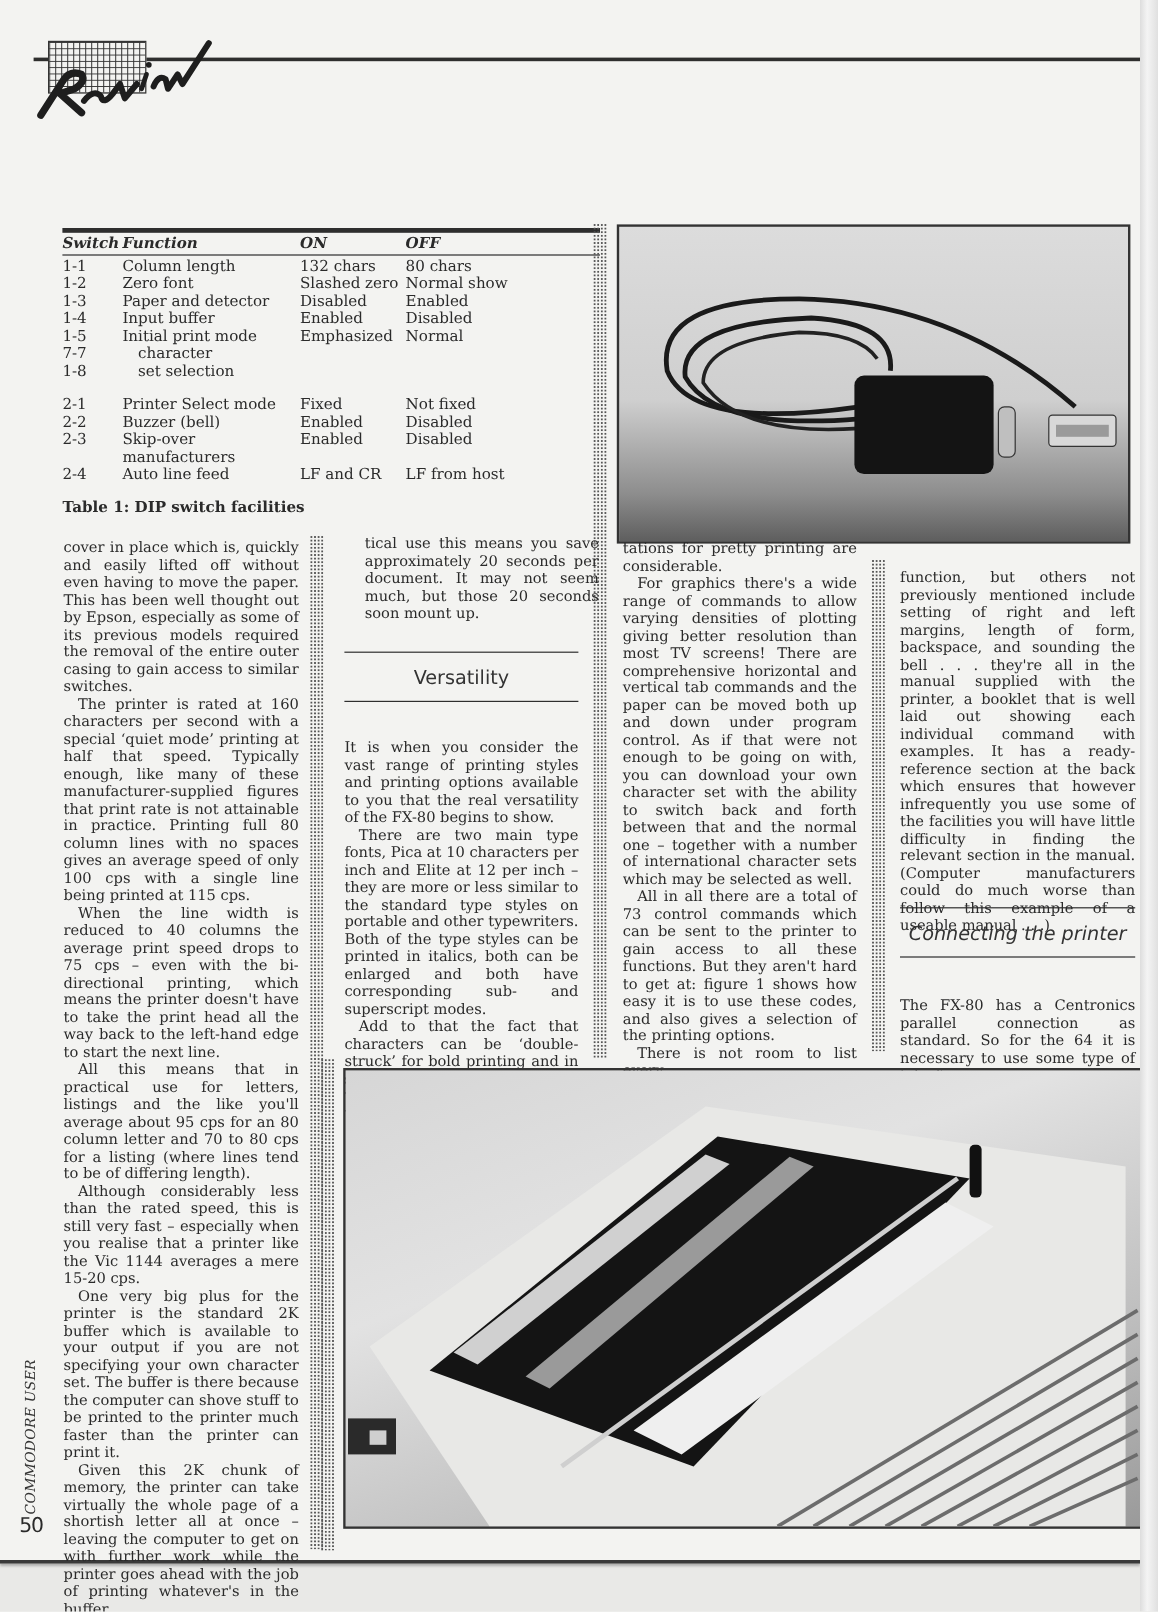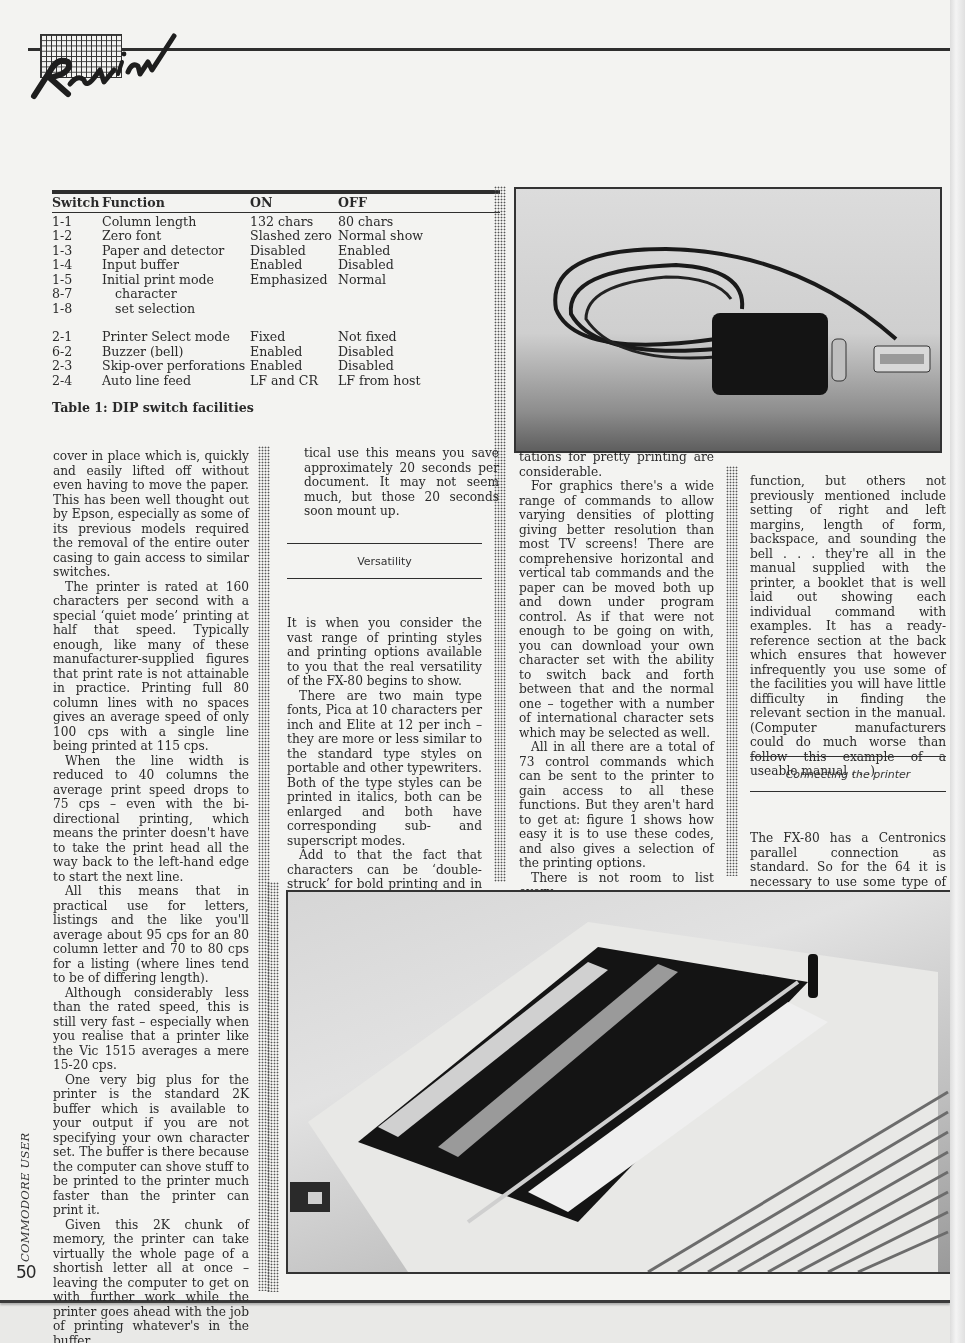--- a/index.html
+++ b/index.html
@@ -28,21 +28,21 @@
     background-image:
       linear-gradient(#333 1px, transparent 1px),
       linear-gradient(90deg, #333 1px, transparent 1px);
     background-size: 5px 5.25px;
     border: 1px solid #333;
   }
   .logo svg { position: absolute; left: 0; top: 0; }
   
   .dip-table { position: absolute; left: 52px; top: 190px; width: 448px; font-size: 12.6px; line-height: 14.5px; }
   .dip-table .top-rule { height: 4px; background: #2e2e2e; margin-bottom: 2px; }
-  .dip-table .hdr { display: flex; font-weight: bold; border-bottom: 1px solid #2e2e2e; padding-bottom: 1px; margin-bottom: 2px; }
+  .dip-table .hdr { display: flex; font-weight: bold; border-bottom: 1px solid #2e2e2e; padding-bottom: 1px; margin-bottom: 2px; font-style: italic; }
   .dip-table .row { display: flex; }
   .dip-table .c1 { width: 50px; }
   .dip-table .c2 { width: 148px; }
   .dip-table .c3 { width: 88px; }
   .dip-table .c4 { width: 120px; }
   .dip-table .indent { padding-left: 13px; }
   .dip-table .gap { height: 14px; }
   .dip-table .caption { font-weight: bold; margin-top: 13px; }
   
   .dots {
@@ -56,21 +56,21 @@
   .col p + p { text-indent: 12px; }
   .col p.first { text-indent: 0; }
   .c-left { left: 53px; top: 449px; width: 196px; }
   .c-mid { left: 304px; top: 446px; width: 195px; }
   .c-mid2 { left: 287px; top: 616px; width: 195px; }
   .c-3 { left: 519px; top: 450px; width: 195px; }
   .c-4a { left: 750px; top: 474px; width: 196px; }
   .c-4b { left: 750px; top: 831px; width: 196px; }
   .subhead {
     position: absolute; border-top: 1px solid #2e2e2e; border-bottom: 1px solid #2e2e2e;
-    font-family: "DejaVu Sans", sans-serif; font-size: 11px; text-align: center;
+    font-family: "DejaVu Sans", sans-serif; font-size: 16px; text-align: center;
     padding: 11px 0 10px 0; color: #333;
   }
   .sh-vers { left: 287px; top: 543px; width: 195px; }
   .sh-conn { left: 750px; top: 756px; width: 196px; font-style: italic; }
   
   .photo { position: absolute; border: 2px solid #333; overflow: hidden; }
   .photo-interface {
     left: 514px; top: 187px; width: 424px; height: 262px;
     background: linear-gradient(to bottom, #dcdcdc 0%, #cfcfcf 55%, #8d8d8d 85%, #5e5e5e 100%);
   }
@@ -137,47 +137,47 @@
         <span class="c3">Enabled</span>
         <span class="c4">Disabled</span>
       </div>
     <div class="row">
         <span class="c1">1-5</span>
         <span class="c2">Initial print mode</span>
         <span class="c3">Emphasized</span>
         <span class="c4">Normal</span>
       </div>
     <div class="row">
-        <span class="c1">8-7</span>
+        <span class="c1">7-7</span>
         <span class="c2 indent">character</span>
         <span class="c3"></span>
         <span class="c4"></span>
       </div>
     <div class="row">
         <span class="c1">1-8</span>
         <span class="c2 indent">set selection</span>
         <span class="c3"></span>
         <span class="c4"></span>
       </div>
     <div class="gap"></div>
     <div class="row">
         <span class="c1">2-1</span>
         <span class="c2">Printer Select mode</span>
         <span class="c3">Fixed</span>
         <span class="c4">Not fixed</span>
       </div>
     <div class="row">
-        <span class="c1">6-2</span>
+        <span class="c1">2-2</span>
         <span class="c2">Buzzer (bell)</span>
         <span class="c3">Enabled</span>
         <span class="c4">Disabled</span>
       </div>
     <div class="row">
         <span class="c1">2-3</span>
-        <span class="c2">Skip-over perforations</span>
+        <span class="c2">Skip-over manufacturers</span>
         <span class="c3">Enabled</span>
         <span class="c4">Disabled</span>
       </div>
     <div class="row">
         <span class="c1">2-4</span>
         <span class="c2">Auto line feed</span>
         <span class="c3">LF and CR</span>
         <span class="c4">LF from host</span>
       </div>
     <div class="caption">Table 1: DIP switch facilities</div>
@@ -198,21 +198,21 @@
       <rect x="358" y="157" width="56" height="26" rx="3" fill="#d8d8d8" stroke="#333"></rect>
       <rect x="364" y="165" width="44" height="10" fill="#9a9a9a"></rect>
     </svg>
   </div>
 
   <div class="col c-left">
     <p class="first">cover in place which is, quickly and easily lifted off without even having to move the paper. This has been well thought out by Epson, especially as some of its previous models required the removal of the entire outer casing to gain access to similar switches.</p>
     <p>The printer is rated at 160 characters per second with a special ‘quiet mode’ printing at half that speed. Typically enough, like many of these manufacturer-supplied figures that print rate is not attainable in practice. Printing full 80 column lines with no spaces gives an average speed of only 100 cps with a single line being printed at 115 cps.</p>
     <p>When the line width is reduced to 40 columns the average print speed drops to 75 cps – even with the bi-directional printing, which means the printer doesn't have to take the print head all the way back to the left-hand edge to start the next line.</p>
     <p>All this means that in practical use for letters, listings and the like you'll average about 95 cps for an 80 column letter and 70 to 80 cps for a listing (where lines tend to be of differing length).</p>
-    <p>Although considerably less than the rated speed, this is still very fast – especially when you realise that a printer like the Vic 1515 averages a mere 15-20 cps.</p>
+    <p>Although considerably less than the rated speed, this is still very fast – especially when you realise that a printer like the Vic 1144 averages a mere 15-20 cps.</p>
     <p>One very big plus for the printer is the standard 2K buffer which is available to your output if you are not specifying your own character set. The buffer is there because the computer can shove stuff to be printed to the printer much faster than the printer can print it.</p>
     <p>Given this 2K chunk of memory, the printer can take virtually the whole page of a shortish letter all at once – leaving the computer to get on with further work while the printer goes ahead with the job of printing whatever's in the buffer.</p>
 
   </div>
 
   <div class="col c-mid">
     <p class="first">tical use this means you save approximately 20 seconds per document. It may not seem much, but those 20 seconds soon mount up.</p>
   </div>
   <div class="subhead sh-vers">Versatility</div>
   <div class="col c-mid2">

